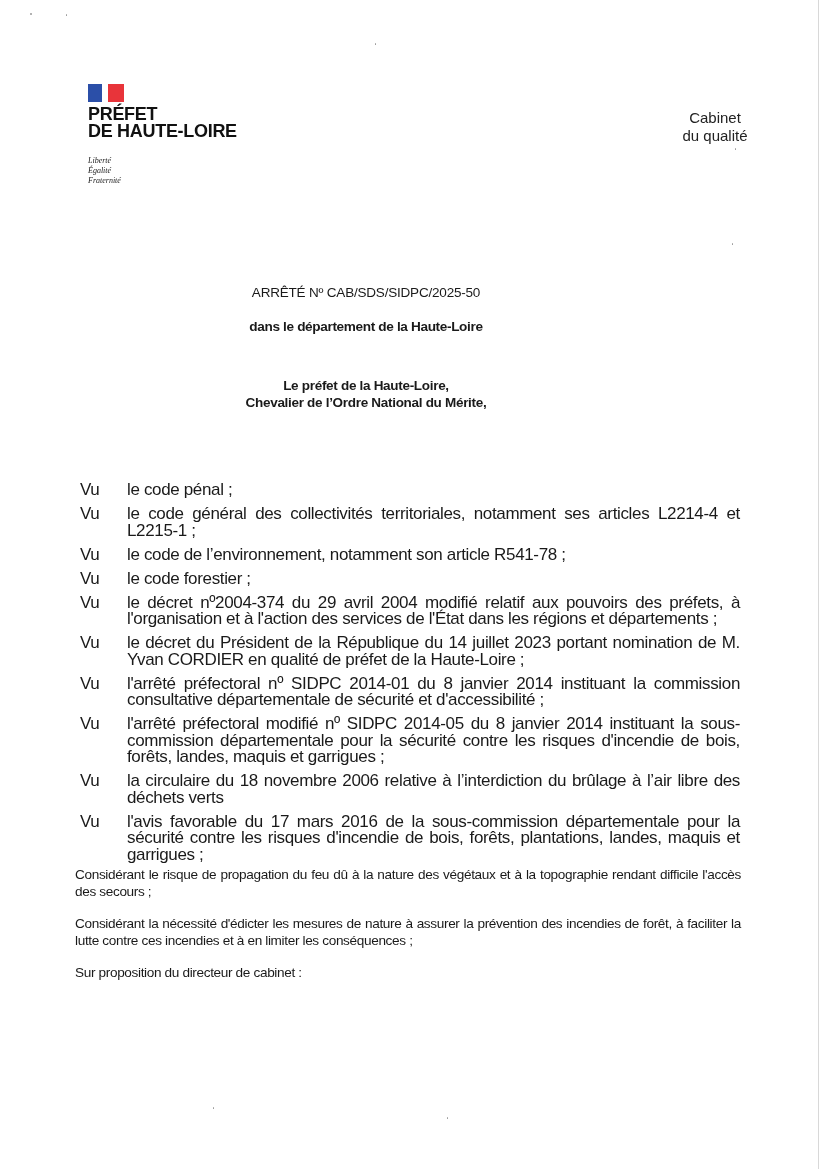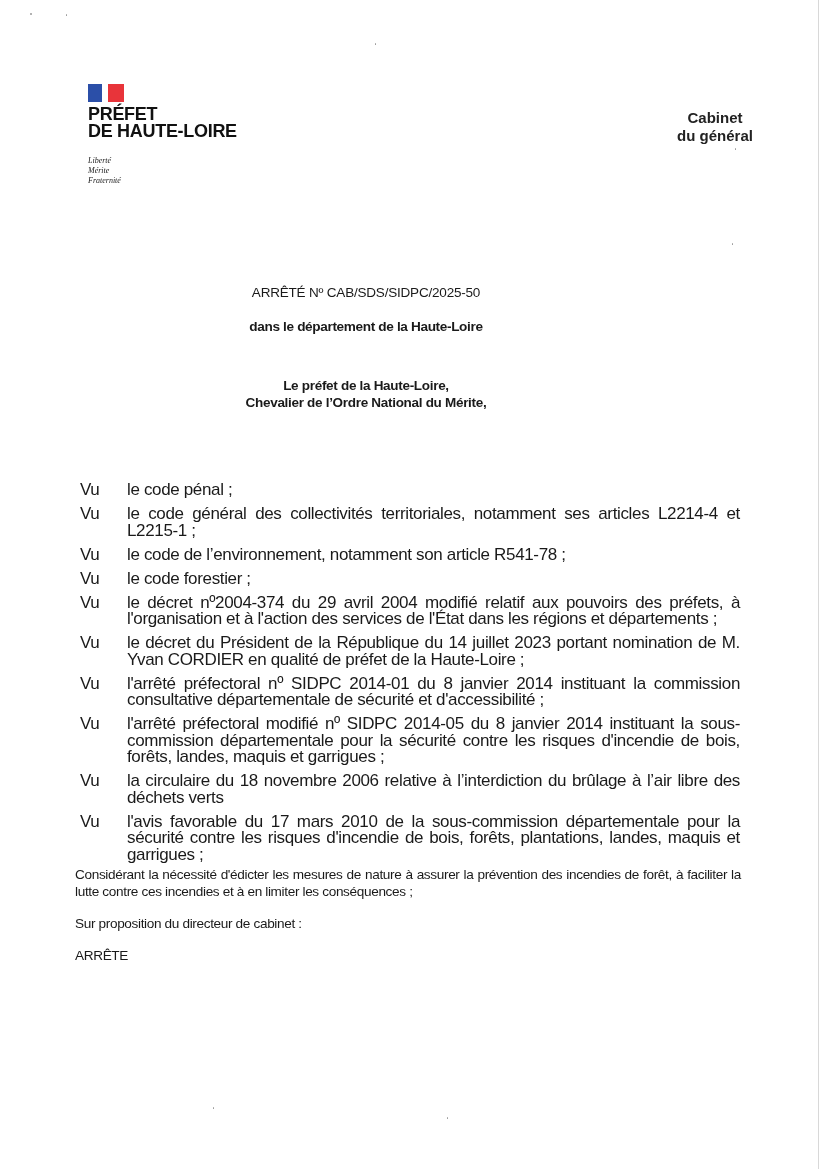--- a/index.html
+++ b/index.html
@@ -54,21 +54,21 @@
       line-height: 10px;
       margin-top: 16px;
       color: #222;
     }
     .cabinet {
       position: absolute;
       left: 660px;
       top: 109px;
       width: 110px;
       text-align: center;
-      font-weight: bold;
+      font-weight: normal;
       font-size: 15px;
       line-height: 18px;
       color: #222;
     }
     
     .center-block {
       position: absolute;
       left: 0;
       width: 732px;
       text-align: center;
@@ -146,28 +146,28 @@
 <div class="logo">
   <div class="flag">
     <div class="blue"></div>
     <div class="white"></div>
     <div class="red"></div>
   </div>
   <div class="prefet-name">PRÉFET</div>
   <div class="prefet-name">DE HAUTE-LOIRE</div>
   <div class="motto">
     <div>Liberté</div>
-    <div>Mérite</div>
+    <div>Égalité</div>
     <div>Fraternité</div>
   </div>
 </div>
 
 <div class="cabinet">
   <div>Cabinet</div>
-  <div>du général</div>
+  <div>du qualité</div>
 </div>
 
 <div class="center-block arrete-number">ARRÊTÉ Nº CAB/SDS/SIDPC/2025-50</div>
 
 <div class="center-block subject">
   <div>dans le département de la Haute-Loire</div>
 </div>
 
 <div class="center-block authority">
   <div>Le préfet de la Haute-Loire,</div>
@@ -206,28 +206,28 @@
   <div class="vu-item">
     <span class="vu-label">Vu</span>
     <span class="vu-text">l'arrêté préfectoral modifié nº SIDPC 2014-05 du 8 janvier 2014 instituant la sous-commission départementale pour la sécurité contre les risques d'incendie de bois, forêts, landes, maquis et garrigues ;</span>
   </div>
   <div class="vu-item">
     <span class="vu-label">Vu</span>
     <span class="vu-text">la circulaire du 18 novembre 2006 relative à l’interdiction du brûlage à l’air libre des déchets verts</span>
   </div>
   <div class="vu-item">
     <span class="vu-label">Vu</span>
-    <span class="vu-text">l'avis favorable du 17 mars 2010 de la sous-commission départementale pour la sécurité contre les risques d'incendie de bois, forêts, plantations, landes, maquis et garrigues ;</span>
+    <span class="vu-text">l'avis favorable du 17 mars 2016 de la sous-commission départementale pour la sécurité contre les risques d'incendie de bois, forêts, plantations, landes, maquis et garrigues ;</span>
   </div>
 </div>
 
 <div class="considerants">
+  <div class="para">Considérant le risque de propagation du feu dû à la nature des végétaux et à la topographie rendant difficile l'accès des secours ;</div>
   <div class="para">Considérant la nécessité d'édicter les mesures de nature à assurer la prévention des incendies de forêt, à faciliter la lutte contre ces incendies et à en limiter les conséquences ;</div>
   <div class="para">Sur proposition du directeur de cabinet :</div>
-  <div class="arrete-word">ARRÊTE</div>
 </div>
 
 <div class="speck" style="left:30px;top:13px;"></div>
 <div class="speck" style="left:66px;top:14px;width:1px;"></div>
 <div class="speck" style="left:375px;top:43px;width:1px;"></div>
 <div class="speck" style="left:735px;top:148px;width:1px;"></div>
 <div class="speck" style="left:732px;top:243px;width:1px;"></div>
 <div class="speck" style="left:447px;top:1117px;width:1px;"></div>
 <div class="speck" style="left:213px;top:1107px;width:1px;"></div>
 

